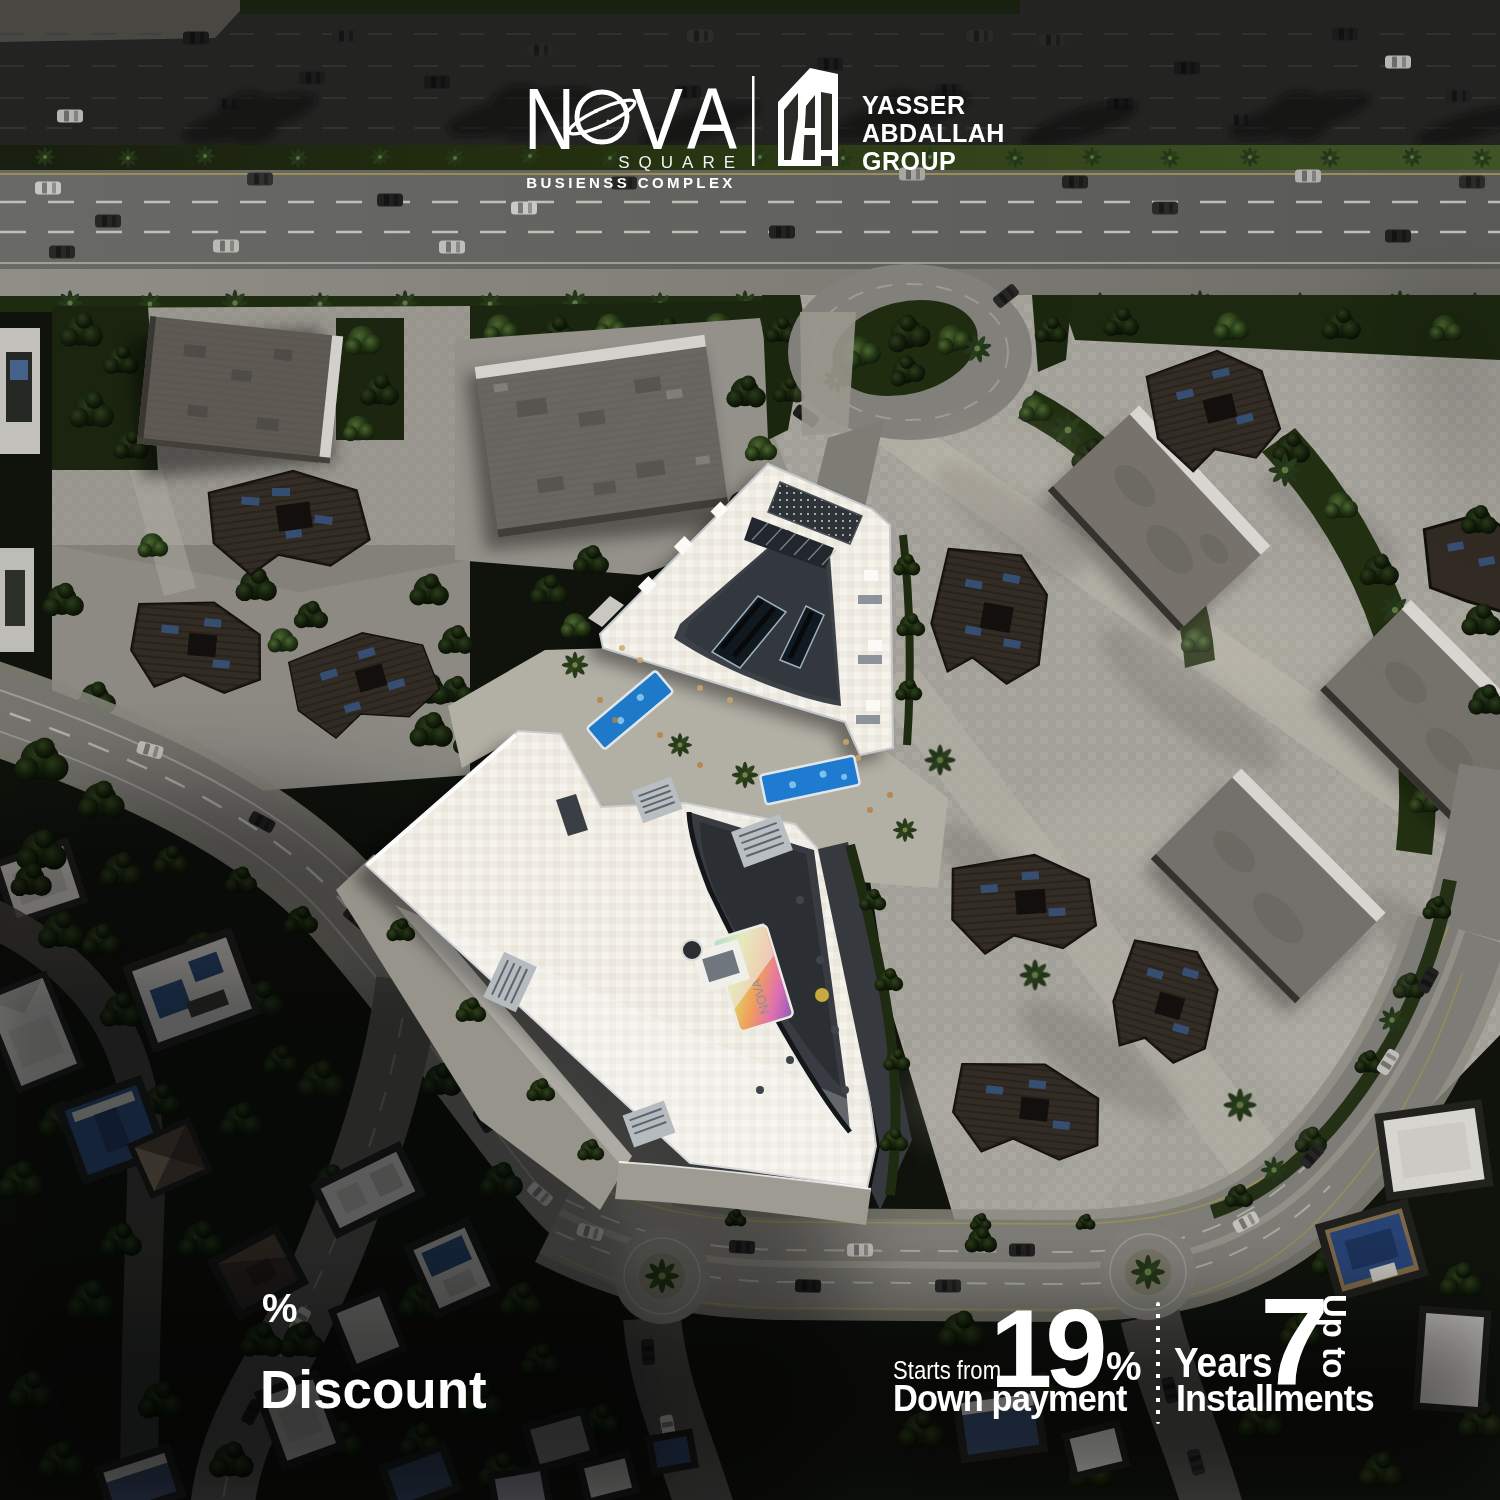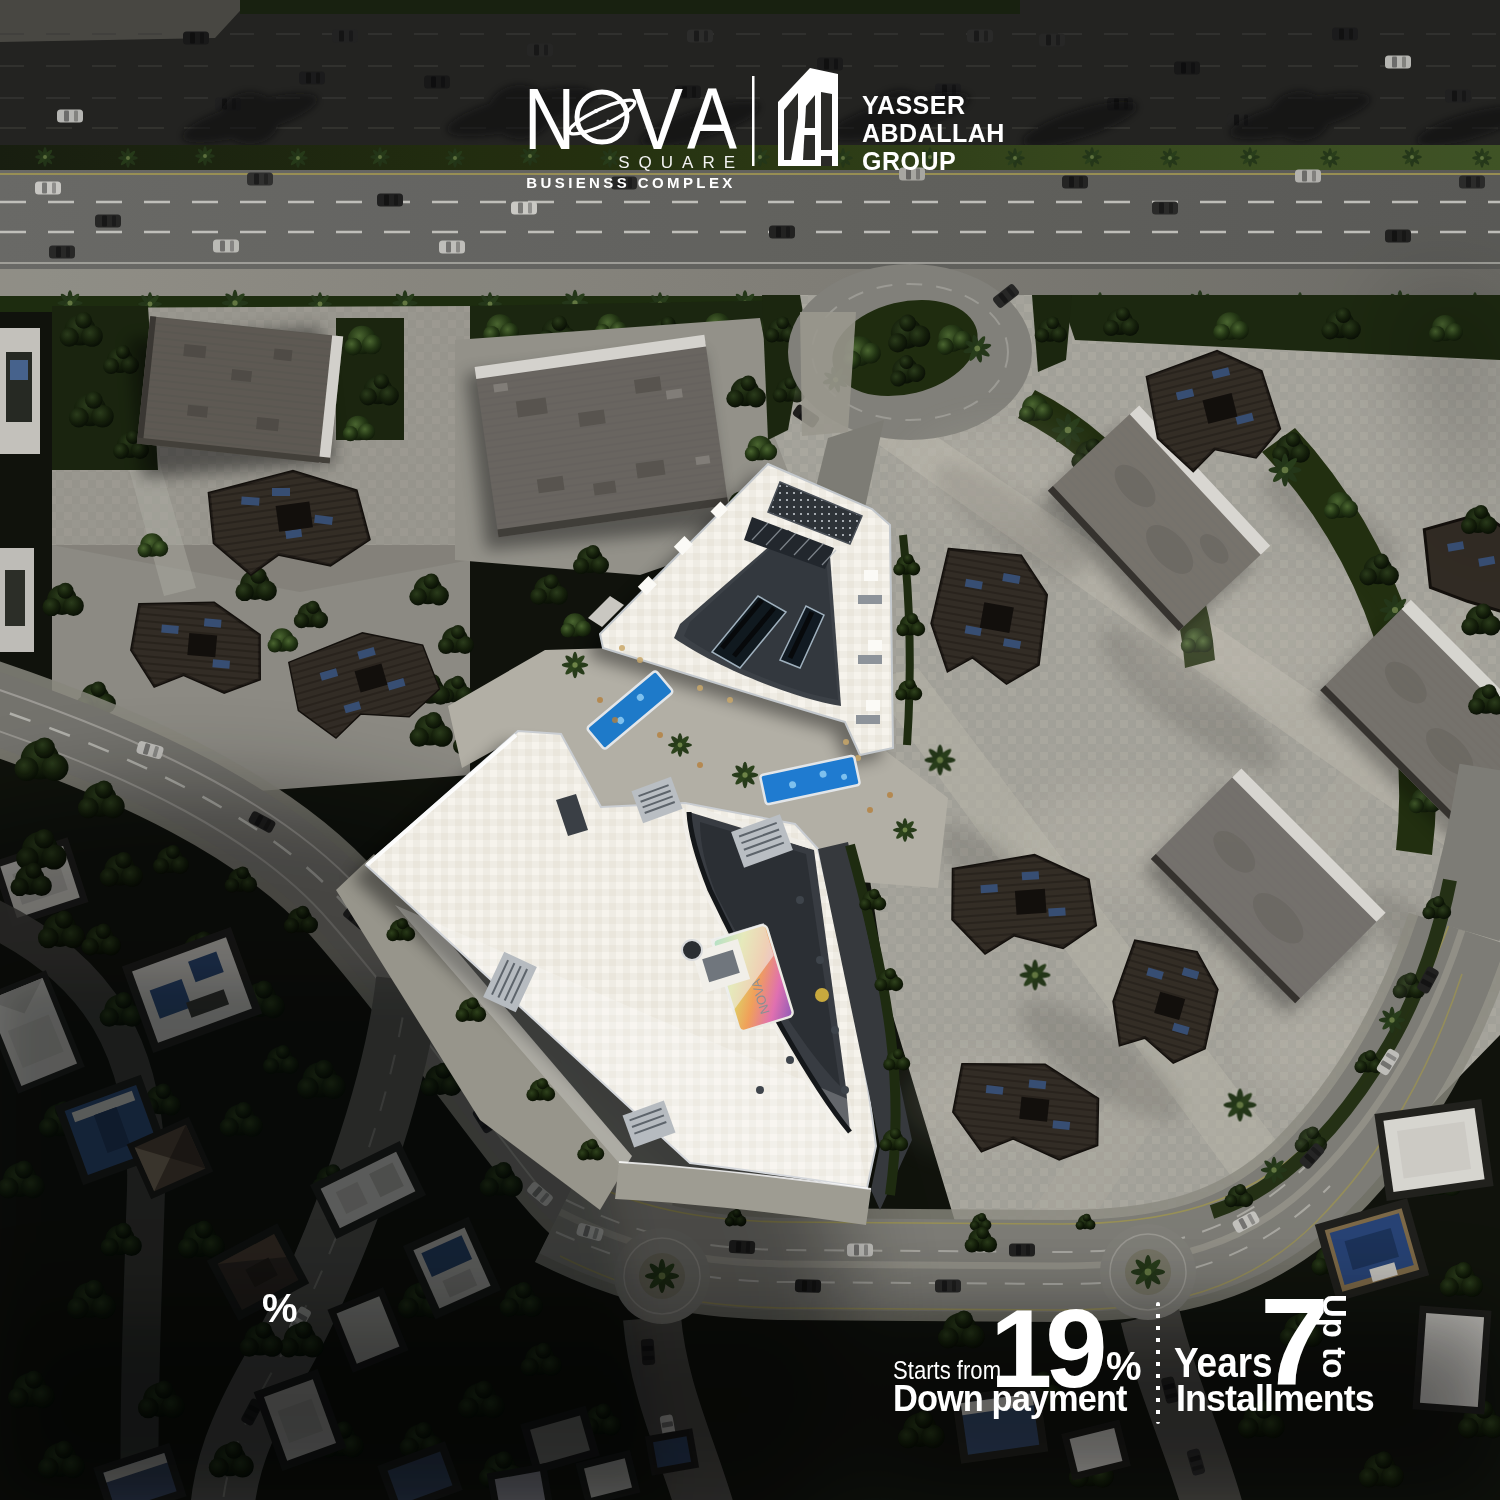--- a/index.html
+++ b/index.html
@@ -1109,20 +1109,21 @@
 <text x="862" y="142">ABDALLAH</text>
 <text x="862" y="170">GROUP</text>
 </g>
 </svg>
 
 
 
 <div class="txt" style="left:262px;top:1288px;font-size:40px;font-weight:bold;">%</div>
 
 
+<div class="txt" style="left:260px;top:1363px;font-size:53px;font-weight:bold;">Discount</div>
 
 <div class="txt" style="left:893px;top:1357px;font-size:26px;font-weight:normal;transform:scaleX(0.85);transform-origin:0 0;">Starts from</div>
 
 <div class="txt" style="left:990px;top:1293px;font-size:112px;font-weight:bold;letter-spacing:-7px;">19</div>
 
 <div class="txt" style="left:1106px;top:1346px;font-size:40px;font-weight:bold;">%</div>
 
 <div class="txt" style="left:893px;top:1380px;font-size:37px;font-weight:bold;letter-spacing:-1px;transform:scaleX(0.93);transform-origin:0 0;">Down payment</div>
 
 <div style="position:absolute;left:1156px;top:1302px;width:4px;height:122px;background-image:repeating-linear-gradient(#fff 0 4px,transparent 4px 12px);border-radius:2px;"></div>

